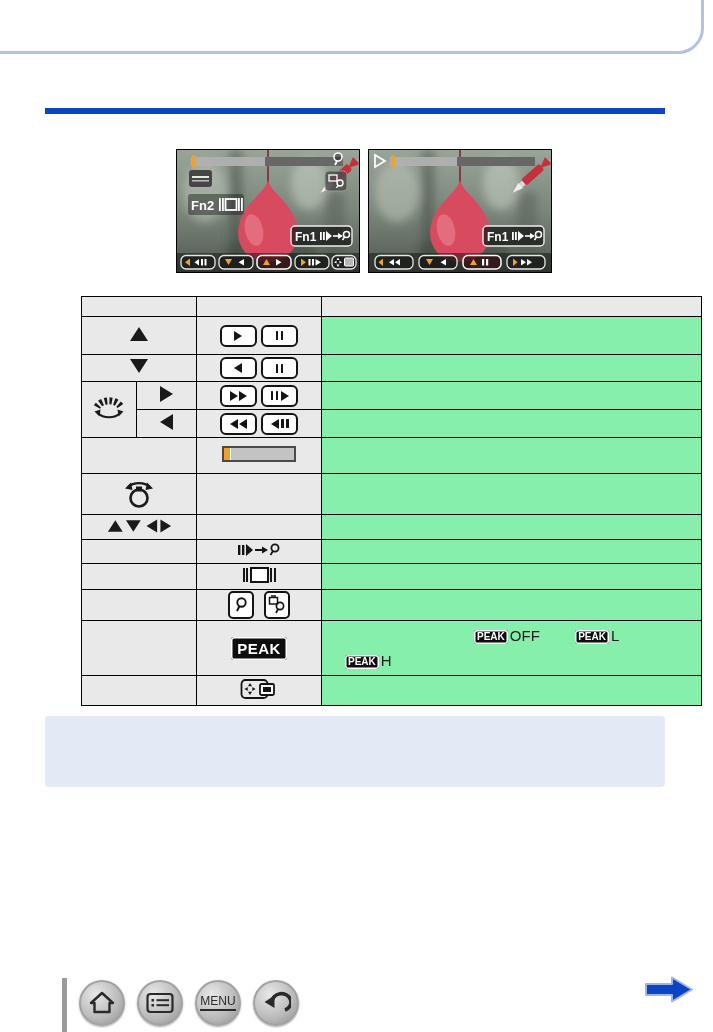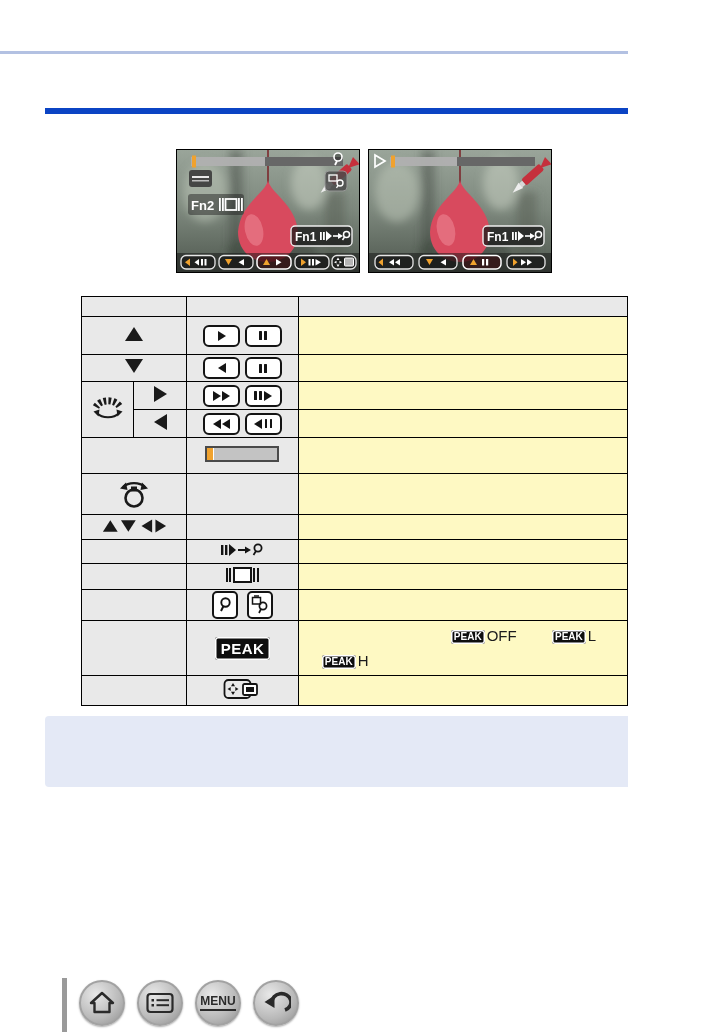--- a/index.html
+++ b/index.html
@@ -1,35 +1,35 @@
 <!DOCTYPE html>
 <html><head>
 <meta charset="utf-8">
 <style>
   html,body{margin:0;padding:0;background:#fff;}
   body{font-family:"Liberation Sans",sans-serif;color:#1a1a1a;}
-  .page{position:relative;width:628px;height:1032px;background:#fff;overflow:hidden;}
+  .page{position:relative;width:713px;height:1032px;background:#fff;overflow:hidden;}
 
   
   .hdr-outline{position:absolute;left:-40px;top:-62px;width:738px;height:110px;
     border:3px solid #b3c1e2;border-radius:26px;background:#fff;}
 
   
   .title-rule{position:absolute;left:45px;top:108px;width:620px;height:6px;background:#0b44c4;}
 
   
   .cam{position:absolute;top:149px;width:182px;height:122px;border:1px solid #000;background:#79836f;}
   .cam svg{display:block}
   #cam1{left:176px;} #cam2{left:368px;}
 
   
   .opstable{position:absolute;left:45px;top:296px;border-collapse:collapse;table-layout:fixed;margin-left:36px;}
   .opstable td{border:1px solid #000;padding:0;text-align:center;vertical-align:middle;}
   .opstable td.g{background:#e9e9e9;}
-  .opstable td.w{background:#fef9c3;}
+  .opstable td.w{background:#86efac;}
   .peakline{font-size:15px;color:#1c1c1c;text-align:left;line-height:25px;}
 
   
   .key{display:inline-flex;align-items:center;justify-content:center;gap:2.5px;
     width:33px;height:18px;border:2px solid #141414;border-radius:6px;background:#fff;vertical-align:middle;}
   .kbar{width:2.5px;height:9px;background:#141414;border-radius:0.5px;}
   .ktr{width:0;height:0;border-top:5px solid transparent;border-bottom:5px solid transparent;border-left:8px solid #141414;}
   .ktl{width:0;height:0;border-top:5px solid transparent;border-bottom:5px solid transparent;border-right:8px solid #141414;}
   .dbl{display:inline-flex;gap:1px;}
 
@@ -60,21 +60,21 @@
   .peak.sm{font-size:10px;padding:2px 3px;vertical-align:1px;margin-right:2px;}
 
   
   .notebox{position:absolute;left:45px;top:716px;width:620px;height:71px;background:#e4e9f6;border-radius:4px;}
 
   
   .navtab{position:absolute;left:62px;top:978px;width:5px;height:54px;background:#9a9a9a;}
   .navbtn{position:absolute;top:980px;width:42px;height:42px;border-radius:50%;
     background:radial-gradient(circle at 35% 30%,#e8e8e8,#b9b9b9 60%,#8f8f8f);
     border:2px solid #a2a2a2;box-shadow:0 1px 2px rgba(0,0,0,.35);display:flex;align-items:center;justify-content:center;}
-  .menu-txt{font-size:12px;font-weight:bold;color:#2a2a2a;border-bottom:2px solid #2a2a2a;line-height:1.1;}
+  .menu-txt{font-size:12px;font-weight:normal;color:#2a2a2a;border-bottom:2px solid #2a2a2a;line-height:1.1;}
   .next-arrow{position:absolute;left:643px;top:975px;}
 </style>
 </head>
 <body>
 
 <div class="page">
 
   <div class="hdr-outline"></div>
   <div class="title-rule"></div>
 

